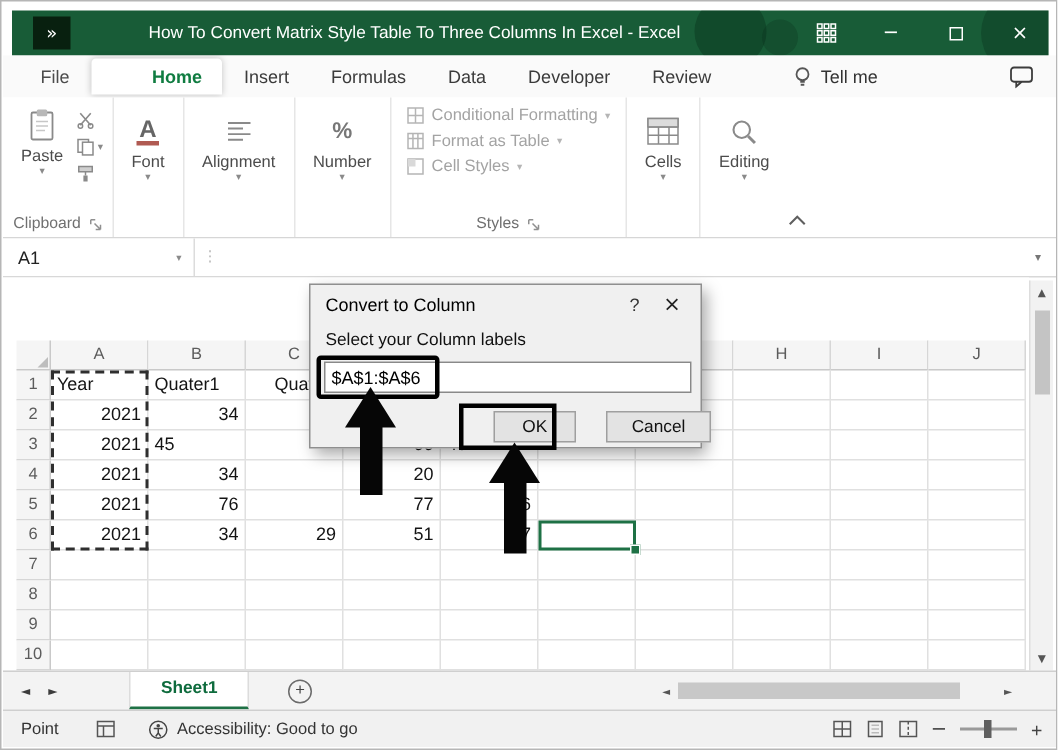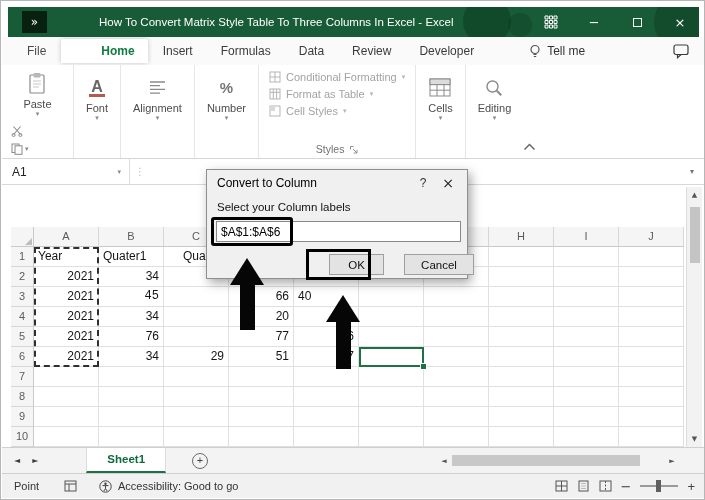--- a/index.html
+++ b/index.html
@@ -27,21 +27,21 @@
   .tab.active{background:#fff;color:#107c41;font-weight:700;border-radius:3px 3px 0 0;box-shadow:0 0 5px rgba(0,0,0,.22);padding-left:40px;}
   .tellme{display:flex;align-items:center;gap:6px;margin-left:42px;color:#333;}
   .commentbtn{margin-left:auto;margin-right:16px;display:flex;}
 
   
   .ribbon{position:absolute;left:1px;top:64px;width:703px;height:94px;background:#fff;border-bottom:1px solid #d6d6d6;display:flex;}
   .rgroup{border-right:1px solid #e6e6e6;display:flex;flex-direction:column;padding:3px 6px 0;}
   .bigbtn{display:flex;flex-direction:column;align-items:center;padding:2px 6px;color:#4c4c4c;font-size:11px;gap:1px;}
   .bigbtn .ic{height:27px;display:flex;align-items:center;}
   .caret{font-size:7px;color:#8a8a8a;line-height:6px;}
-  .clipwrap{display:flex;flex-direction:column;}
+  .clipwrap{display:flex;}
   .smallcol{display:flex;flex-direction:column;gap:4px;margin-left:3px;padding-top:5px;}
   .sbtn{display:flex;align-items:center;gap:2px;height:14px;}
   .grouplabel{margin-top:auto;display:flex;align-items:center;justify-content:center;gap:5px;font-size:10.5px;color:#707070;padding:1px 0 3px;}
   .srow{display:flex;align-items:center;gap:5px;font-size:11px;color:#a3a3a3;padding:2.5px 4px;}
   .fontA{font-size:16px;font-weight:700;color:#666;line-height:15px;border-bottom:3px solid #b05a52;padding:0 2px;}
   .pct{font-size:15px;font-weight:700;color:#777;}
   .collapse{margin-left:auto;align-self:flex-end;margin:0 14px 7px 0;display:flex;}
 
   
   .fbar{position:absolute;left:1px;top:158px;width:703px;height:26px;background:#fff;border-bottom:1px solid #d8d8d8;display:flex;align-items:center;}
@@ -85,21 +85,21 @@
   .statusbar{position:absolute;left:1px;top:472px;width:703px;height:25px;background:#f1f1f1;border-top:1px solid #cfcfcf;display:flex;align-items:center;font-size:11px;color:#333;}
   .mode{margin-left:12px;width:42px;}
   .macro{margin-left:8px;display:flex;}
   .acc{margin-left:22px;display:flex;align-items:center;gap:6px;}
   .sright{margin-left:auto;display:flex;align-items:center;gap:9px;margin-right:10px;}
   .ztrack{width:38px;height:2px;background:#9a9a9a;position:relative;}
   .zthumb{position:absolute;left:16px;top:-5px;width:5px;height:12px;background:#5f5f5f;}
   .zbtn{font-size:13px;color:#444;}
 
   
-  .dialog{position:absolute;left:205px;top:168px;width:262px;height:110px;background:#f0f0f0;border:1px solid #8f8f8f;box-shadow:3px 4px 10px rgba(0,0,0,.35);z-index:10;font-size:12px;}
+  .dialog{position:absolute;left:205px;top:188px;width:262px;height:110px;background:#f0f0f0;border:1px solid #8f8f8f;box-shadow:3px 4px 10px rgba(0,0,0,.35);z-index:10;font-size:12px;}
   .dtitle{height:26px;display:flex;align-items:center;padding:0 6px 0 10px;color:#000;}
   .dtitle .t{flex:1;}
   .dhelp{width:24px;text-align:center;color:#333;font-size:12px;}
   .dclose{width:26px;text-align:center;color:#222;font-size:14px;}
   .dprompt{position:absolute;left:10px;top:31px;font-size:11.5px;color:#111;}
   .dinput{position:absolute;left:9px;top:51px;width:245px;height:21px;border:1px solid #898989;background:#fff;font-size:12px;padding:0 4px;}
   .inannot{position:absolute;left:4px;top:47px;width:82px;height:29px;border:3px solid #000;border-radius:3px;z-index:2;pointer-events:none;}
   .dbtn{position:absolute;height:21px;background:#e3e3e3;border:1px solid #9f9f9f;font-size:11.5px;color:#111;margin-left:18px;}
   .okbtn{left:104px;top:84px;width:55px;}
   .cancelbtn{left:179px;top:84px;width:70px;}
@@ -138,22 +138,22 @@
       <div class="wbtn gly">×</div>
     </div>
   </div>
 
   <div class="tabrow">
     <div class="tab first">File</div>
     <div class="tab active">Home</div>
     <div class="tab">Insert</div>
     <div class="tab">Formulas</div>
     <div class="tab">Data</div>
+    <div class="tab">Developer</div>
     <div class="tab">Review</div>
-    <div class="tab">Developer</div>
     <div class="tellme">
       <span>
           <svg width="12" height="15" viewBox="0 0 12 15">
             <circle cx="6" cy="5.5" r="4" fill="none" stroke="#555" stroke-width="1.2"></circle>
             <path d="M4.5 10.5h3M4.8 12.5h2.4" stroke="#555" stroke-width="1.2"></path>
           </svg>
         </span>
       <span>Tell me</span>
     </div>
     <div class="commentbtn">
@@ -378,21 +378,21 @@
           <div class="cell"></div>
           <div class="cell"></div>
           <div class="cell"></div>
           <div class="cell"></div>
           <div class="cell"></div>
           <div class="cell"></div>
         </div>
         <div class="grow">
           <div class="rowh">3</div>
           <div class="cell" style="text-align: right;">2021</div>
-          <div class="cell" style="text-align: right; font-family: Liberation Mono, monospace;">45</div>
+          <div class="cell" style="">45</div>
           <div class="cell"></div>
           <div class="cell" style="text-align: right;">66</div>
           <div class="cell" style="">40</div>
           <div class="cell"></div>
           <div class="cell"></div>
           <div class="cell"></div>
           <div class="cell"></div>
           <div class="cell"></div>
         </div>
         <div class="grow">

